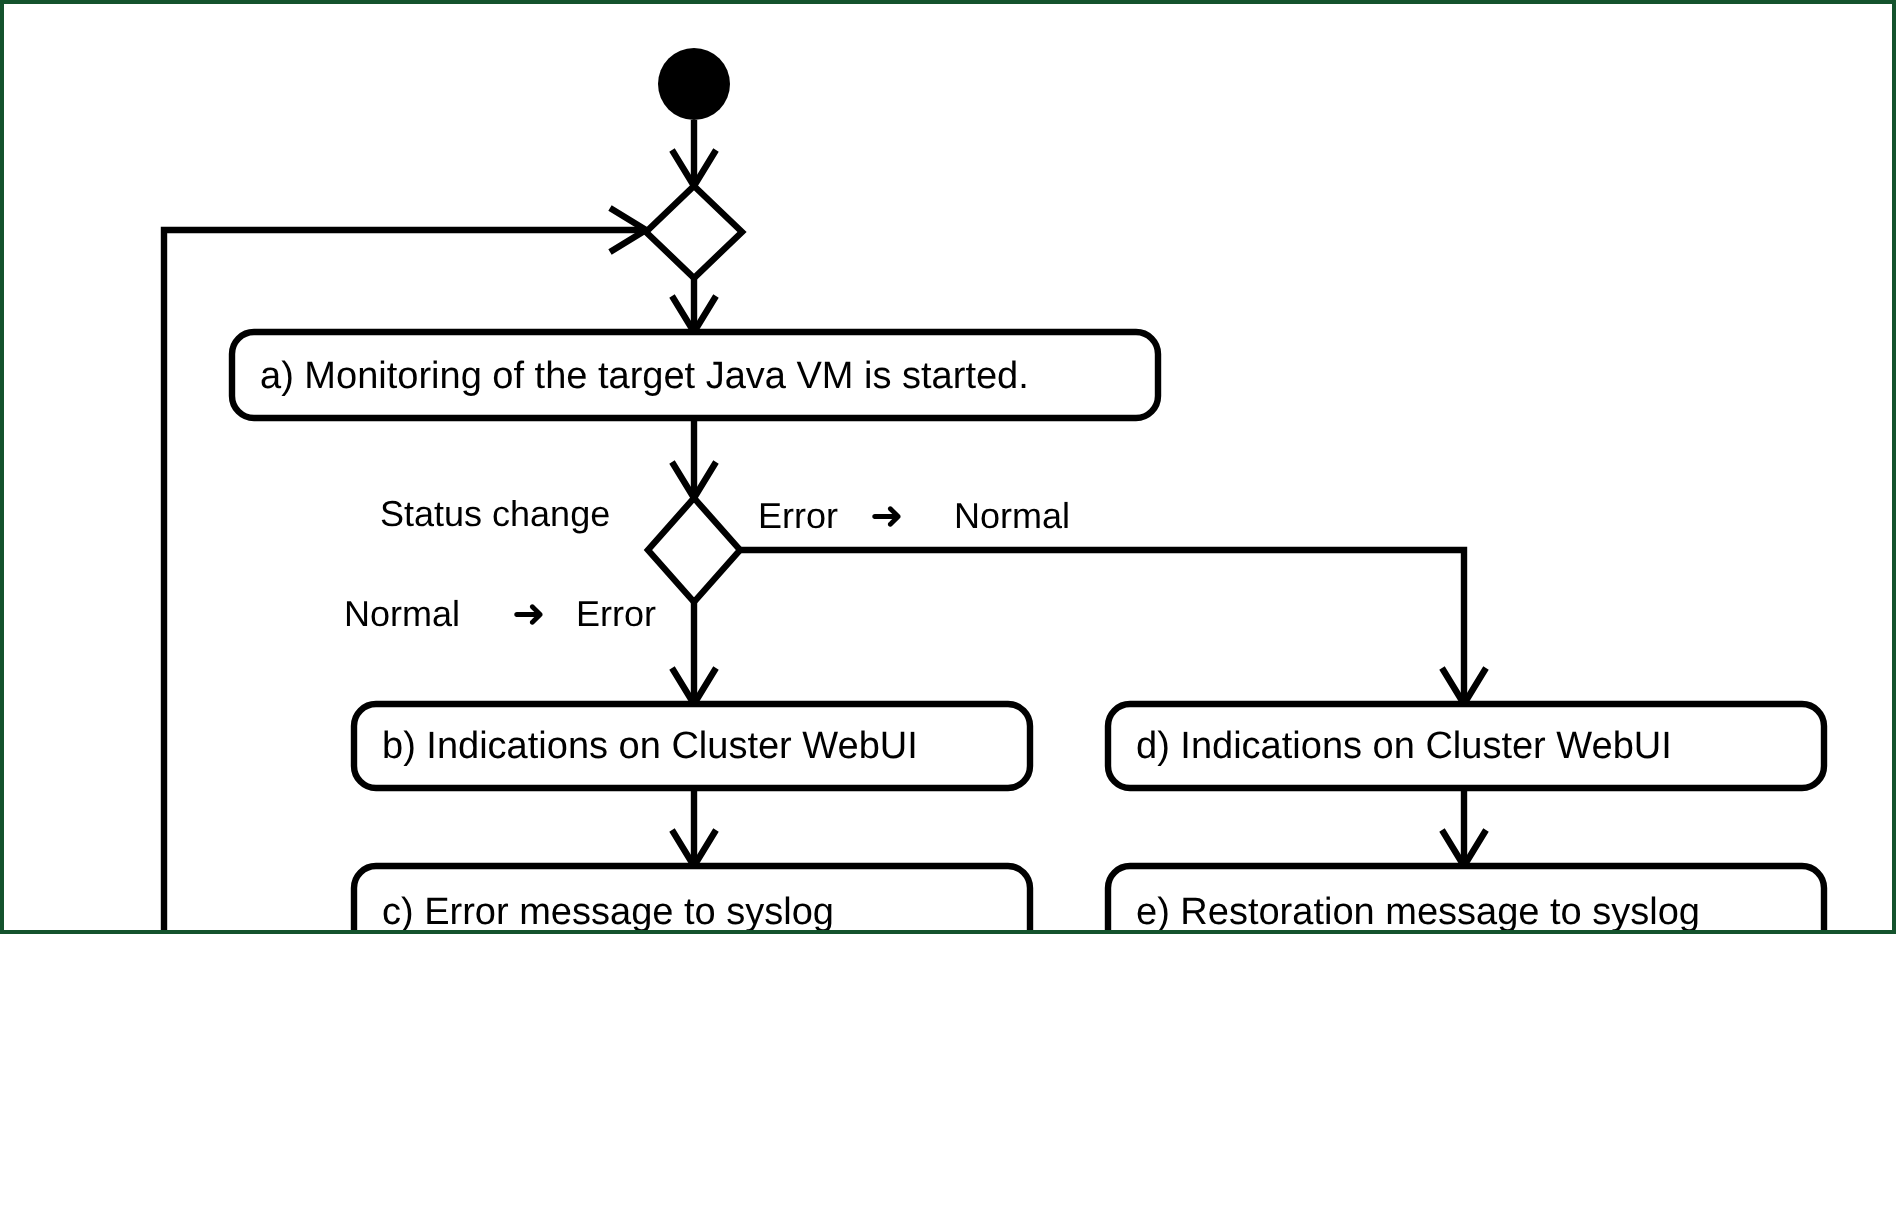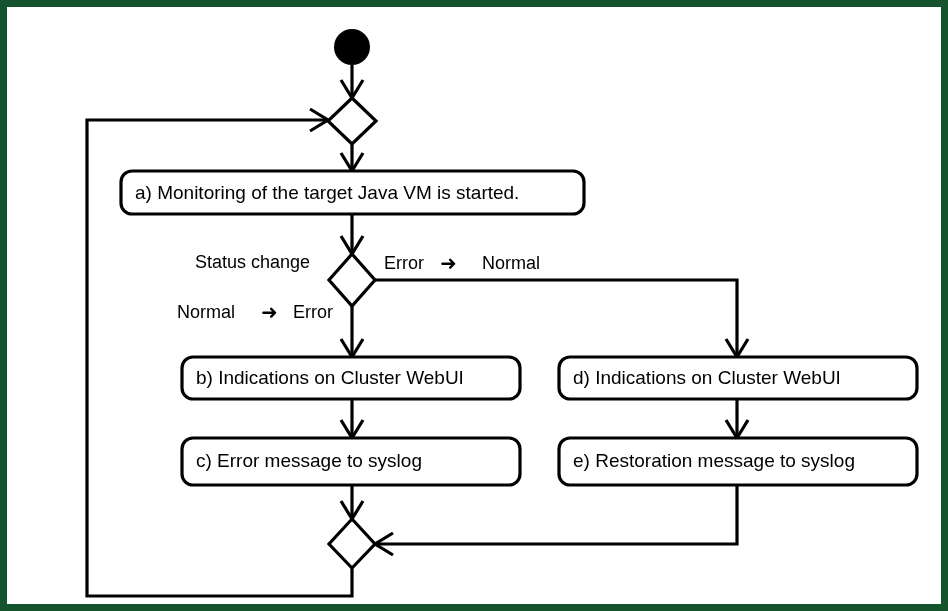--- a/index.html
+++ b/index.html
@@ -6,23 +6,23 @@
     margin: 0;
     padding: 0;
     background: #ffffff;
   }
   body {
     font-family: "Liberation Sans", sans-serif;
   }
   #diagram-root {
     position: relative;
     width: 948px;
-    height: 611px;
+    height: 467px;
     background: #ffffff;
-    border: 7px solid #14532d;
+    border: 2px solid #14532d;
     box-sizing: border-box;
     overflow: hidden;
   }
   #flow-svg {
     position: absolute;
     left: 0;
     top: 0;
     width: 948px;
     height: 611px;
     display: block;

